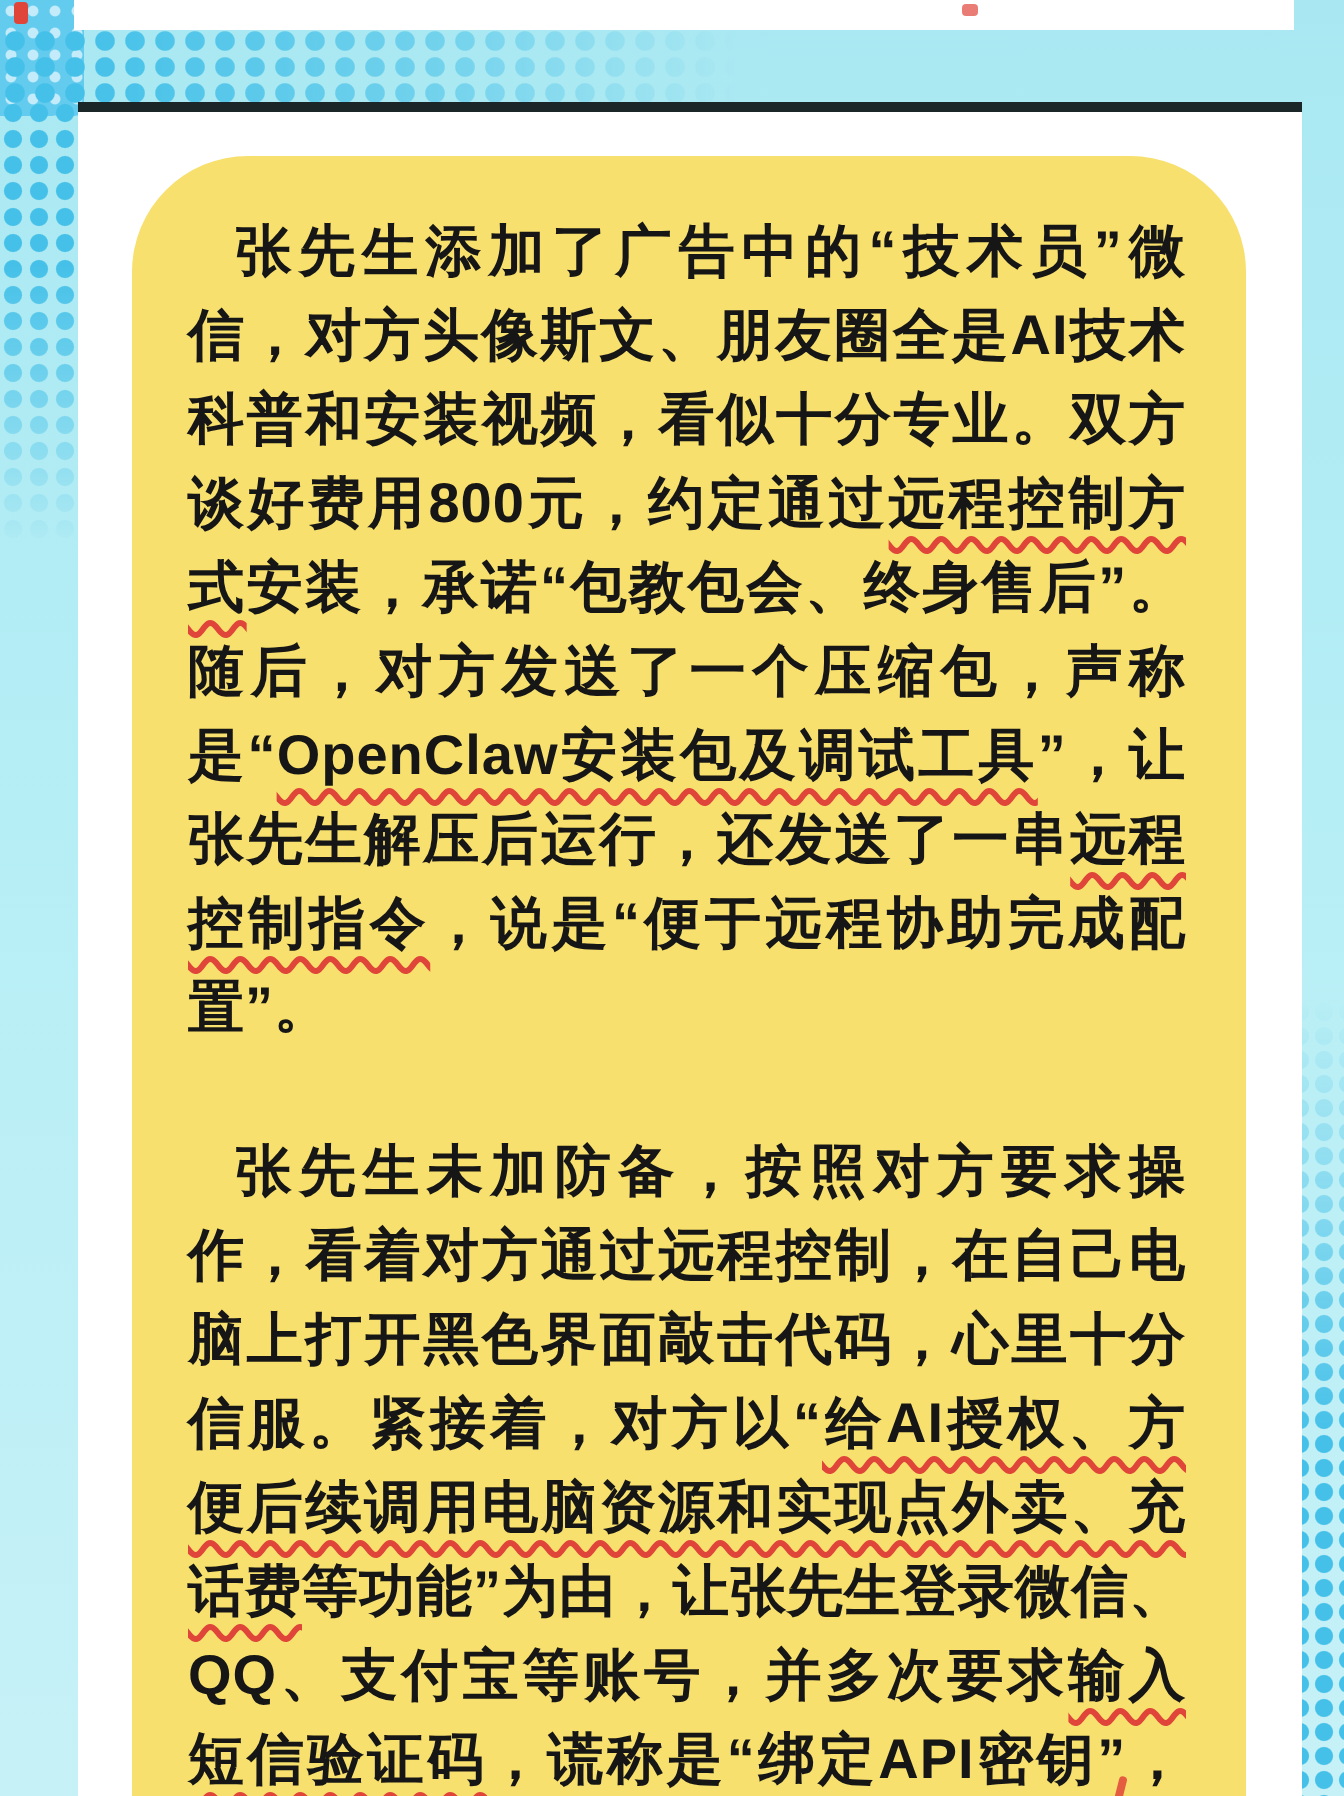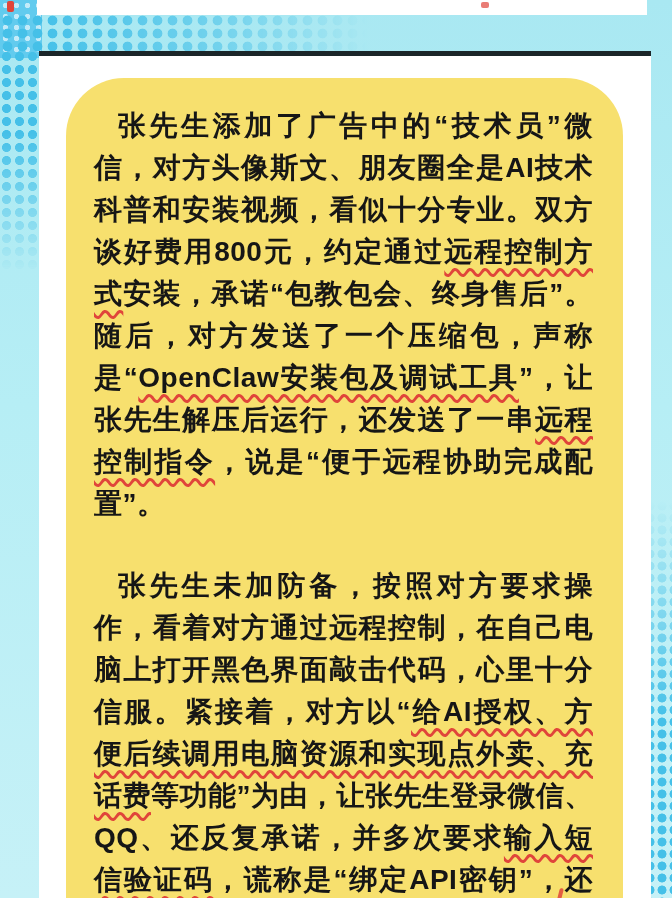--- a/index.html
+++ b/index.html
@@ -84,18 +84,18 @@
   <div class="bg-pattern right-dots"></div>
 
   <div class="top-strip"></div>
   <div class="red-speck speck-a"></div>
   <div class="red-speck speck-b"></div>
 
   <div class="content-card">
     <div class="yellow-card">
       <div class="article">
           <p class="para"><span class="seg">张先生添加了广告中的“技术员”微信，对方头像斯文、朋友圈全是AI技术科普和安装视频，看似十分专业。双方谈好费用800元，约定通过</span><span class="seg em">远程控制方式</span><span class="seg">安装，承诺“包教包会、终身售后”。随后，对方发送了一个压缩包，声称是“</span><span class="seg em">OpenClaw安装包及调试工具</span><span class="seg">”，让张先生解压后运行，还发送了一串</span><span class="seg em">远程控制指令</span><span class="seg">，说是“便于远程协助完成配置”。</span></p>
-          <p class="para"><span class="seg">张先生未加防备，按照对方要求操作，看着对方通过远程控制，在自己电脑上打开黑色界面敲击代码，心里十分信服。紧接着，对方以“</span><span class="seg em">给AI授权、方便后续调用电脑资源和实现点外卖、充话费</span><span class="seg">等功能”为由，让张先生登录微信、QQ、还反复承诺，并多次要求</span><span class="seg em">输入短信验证码</span><span class="seg">，谎称是“绑定API密钥”，还反复承诺“仅在本地运行，数据绝对安全，不会泄露任</span></p>
+          <p class="para"><span class="seg">张先生未加防备，按照对方要求操作，看着对方通过远程控制，在自己电脑上打开黑色界面敲击代码，心里十分信服。紧接着，对方以“</span><span class="seg em">给AI授权、方便后续调用电脑资源和实现点外卖、充话费</span><span class="seg">等功能”为由，让张先生登录微信、QQ、支付宝等账号，并多次要求</span><span class="seg em">输入短信验证码</span><span class="seg">，谎称是“绑定API密钥”，还反复承诺“仅在本地运行，数据绝对安全，不会泄露任</span></p>
         </div>
       <div class="red-mark"></div>
     </div>
   </div>
 </div>
 
 </body></html>

